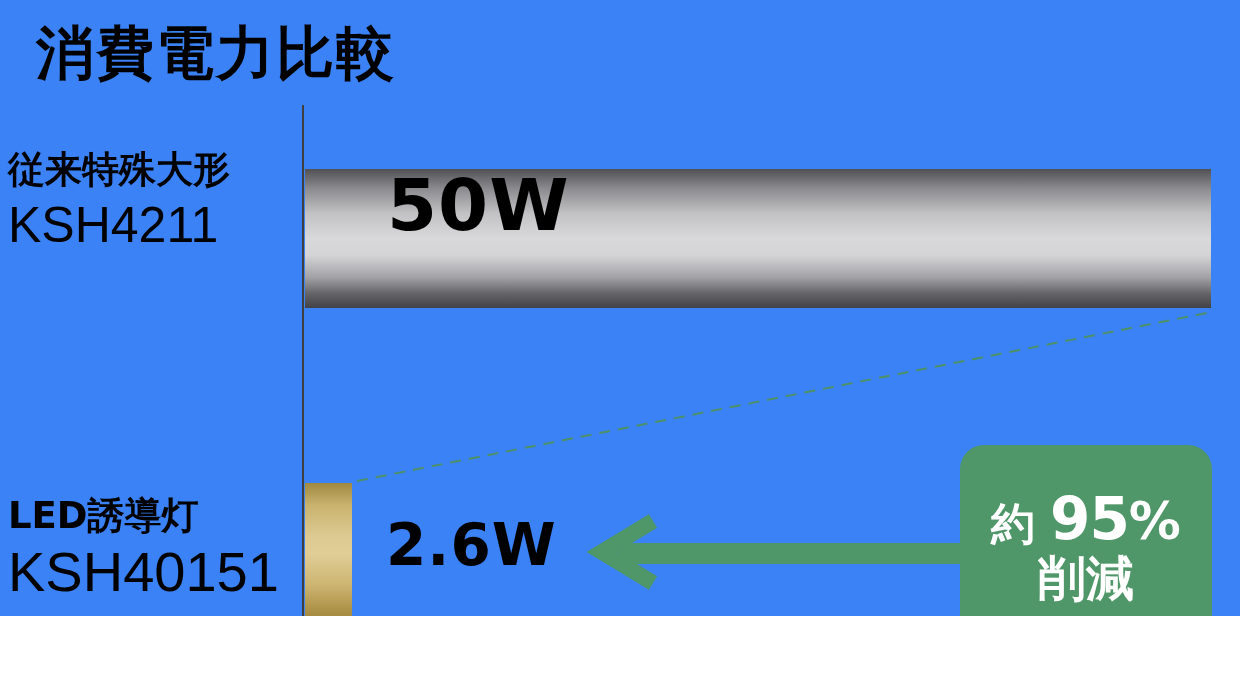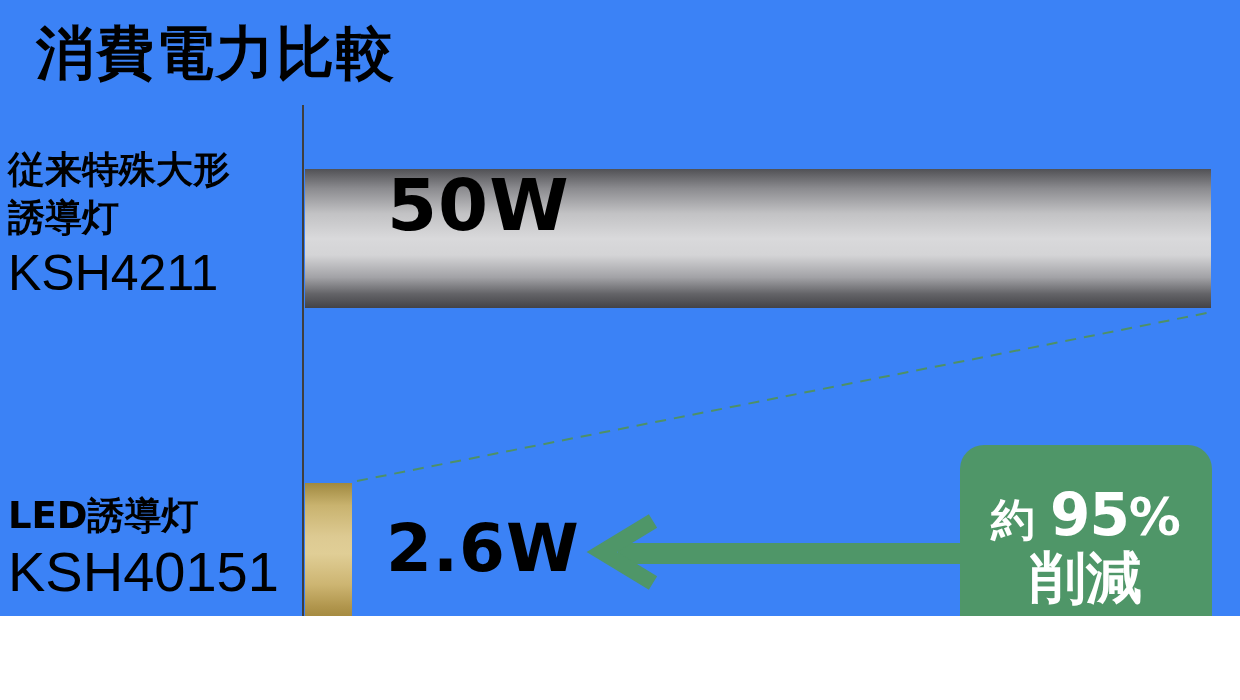--- a/index.html
+++ b/index.html
@@ -75,21 +75,21 @@
   }
   .bar-gold {
     left: 305px; top: 483px;
     width: 47px; height: 141px;
     background: linear-gradient(180deg,
       #a08940 0%, #c9b36f 16%, #ddca92 38%,
       #e0ce96 50%, #cdb572 72%, #b0954c 88%, #9c8338 100%);
   }
   .value-label-led {
     left: 386px; top: 516px;
-    font-size: 66px;
+    font-size: 58px;
     font-weight: 900;
     line-height: 1;
     letter-spacing: 1px;
     white-space: nowrap;
   }
 
   
   .overlay-svg {
     left: 0; top: 0;
     width: 1240px; height: 700px;
@@ -112,34 +112,33 @@
   }
   .badge-line1 {
     display: flex;
     align-items: baseline;
     line-height: 1;
     white-space: nowrap;
   }
   .badge-prefix { font-size: 44px; font-weight: 800; }
   .badge-value  { font-size: 58px; font-weight: 800; letter-spacing: -1px; margin-left: 15px; }
   .badge-unit   { font-size: 52px; font-weight: 800; }
-  .badge-line2  { font-size: 56px; font-weight: 800; line-height: 1; margin-top: 6px; white-space: nowrap; }
+  .badge-line2  { font-size: 48px; font-weight: 800; line-height: 1; margin-top: 6px; white-space: nowrap; }
 </style>
 </head>
 <body>
 
 <div id="canvas">
 
   <div class="abs chart-title">消費電力比較</div>
 
   <div class="abs axis-line"></div>
 
   <div class="abs cat-block row1">
     <div class="cat-kanji">従来特殊大形</div>
-    <div class="cat-kanji">誘導灯</div>
     <div class="cat-model">KSH4211</div>
   </div>
 
   <div class="abs bar-gray">
     <span class="value-label">50W</span>
   </div>
 
   <div class="abs cat-block row2">
     <div class="cat-kanji">LED誘導灯</div>
     <div class="cat-model">KSH40151</div>

